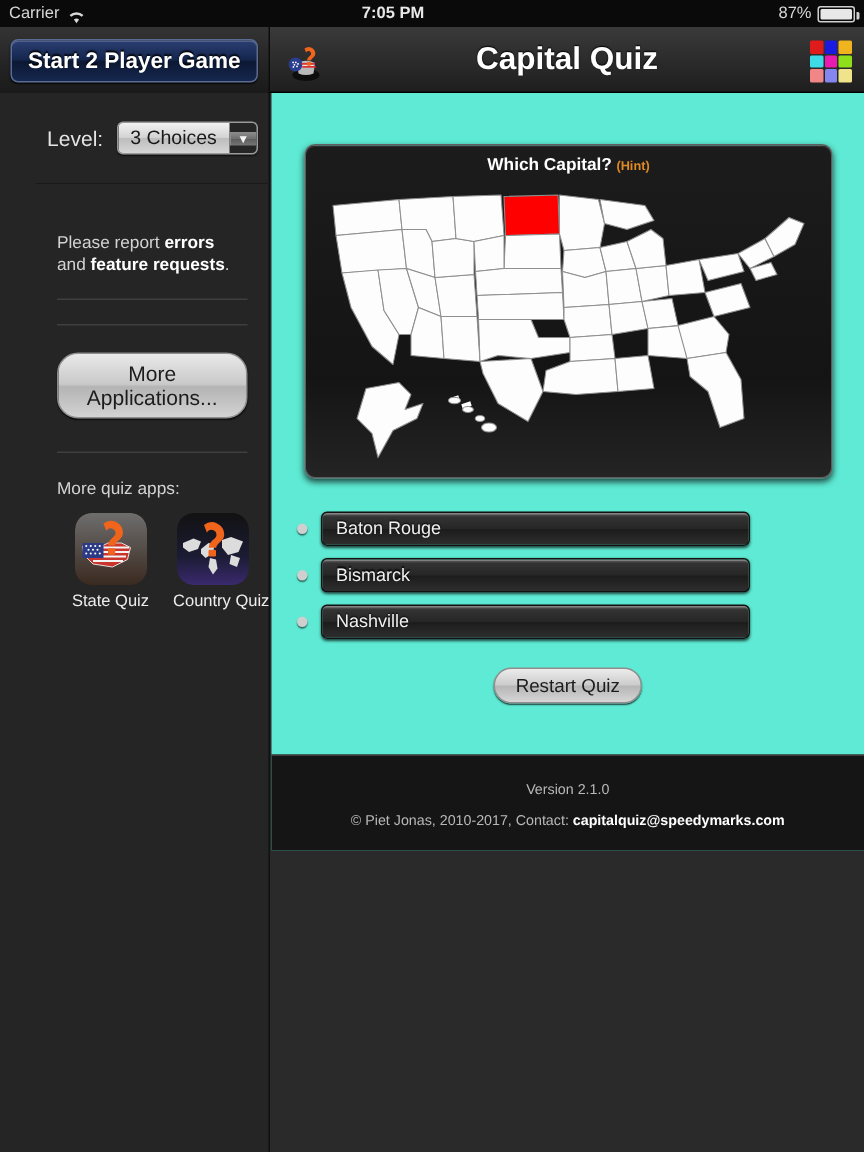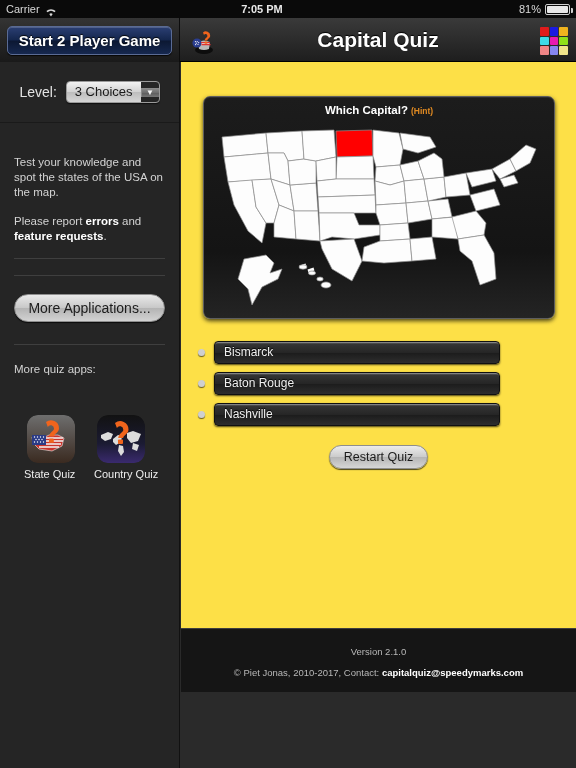--- a/index.html
+++ b/index.html
@@ -47,21 +47,21 @@
     color:#fff; font-size:21px; font-weight:bold; text-shadow:0 -1px 1px #000;
   }
   .nav-icon-left { position:absolute; left:190px; top:12px; width:30px; height:26px; }
   .grid-btn { position:absolute; right:8px; top:9px; width:28px; height:28px;
               display:grid; grid-template-columns:repeat(3,1fr); grid-template-rows:repeat(3,1fr); gap:1px; cursor:pointer;}
   .grid-btn i { display:block; border-radius:1px; }
 
   
   .sidebar {
     position:absolute; left:0; top:62px; width:180px; height:706px;
-    background:#252525; border-right:1px solid #111;
+    background:#252525; border-right:1px solid #111;padding-left:24px;
   }
   .side-sec { padding: 0 14px; }
   .level-row { display:flex; align-items:center; justify-content:center; gap:9px; height:60px; }
   .level-label { color:#e4e4e4; font-size:14px; }
   .select-box {
     display:flex; align-items:center; height:22px; border-radius:4px; overflow:hidden;
     border:1px solid #9a9a9a; box-shadow:0 1px 1px rgba(0,0,0,.6); cursor:pointer;
   }
   .select-val {
     padding:0 8px; line-height:20px; font-size:13px; color:#1a1a1a;
@@ -76,26 +76,26 @@
   .hr-inset { height:1px; background:#3f3f3f; margin:14px 14px; }
   .para { color:#d3d3d3; font-size:11.5px; line-height:15px; margin-top:14px; }
   .para b { color:#ffffff; font-weight:bold; }
   .btn-gray {
     display:block; margin:4px auto; padding:5px 13px; border-radius:14px; font-size:14px; color:#1c1c1c;
     background:linear-gradient(to bottom,#e9e9e9 0%,#c9c9c9 48%,#b4b4b4 52%,#d3d3d3 100%);
     border:1px solid #8e8e8e; box-shadow:0 1px 1px rgba(0,0,0,.7); cursor:pointer;
   }
   .more-label { color:#d3d3d3; font-size:11.5px; margin-top:2px; }
   .apps { display:flex; gap:16px; margin-top:10px; padding-left:10px; }
-  .app { width:54px; text-align:left; cursor:pointer;margin-top:30px; }
+  .app { width:54px; text-align:left; cursor:pointer; }
   .app-icon { width:48px; height:48px; border-radius:11px; margin:0 auto; position:relative; overflow:hidden; }
   .app-name { color:#ededed; font-size:11px; margin-top:5px; white-space:nowrap;}
 
   
-  .content { position:absolute; left:181px; top:62px; width:395px; height:630px; background:#fde047; }
+  .content { position:absolute; left:181px; top:62px; width:395px; height:505px; background:#5eead4; }
   .map-panel {
     position:absolute; left:22px; top:34px; width:352px; height:223px;
     background:linear-gradient(to bottom,#1c1c1c 0%,#141414 70%,#242424 100%);
     border:1px solid #5e5e5e; border-radius:7px;
     box-shadow:0 2px 4px rgba(0,0,0,.7), inset 0 1px 0 rgba(255,255,255,.07);
     overflow:hidden;
   }
   .map-q { text-align:center; padding-top:7px; font-size:11.5px; font-weight:bold; color:#ffffff; }
   .map-q .hint { color:#e08a22; font-size:8.5px; font-weight:bold; margin-left:3px; }
   .map-wrap { position:absolute; left:0; top:22px; width:352px; height:200px; }
@@ -136,21 +136,21 @@
       <span>Carrier</span>
       <span class="wifi-icon">
         <svg viewBox="0 0 14 11" width="12" height="10">
           <path d="M7 9.6 L9 6.6 A3.4 3.4 0 0 0 5 6.6 Z" fill="#d8d8d8"></path>
           <path d="M1.6 3.2 A8 8 0 0 1 12.4 3.2 L11.1 4.6 A6.1 6.1 0 0 0 2.9 4.6 Z" fill="#d8d8d8"></path>
         </svg>
       </span>
     </div>
     <div class="sb-center">7:05 PM</div>
     <div class="sb-right">
-      <span>81%</span>
+      <span>87%</span>
       <span class="batt">
           <span class="batt-fill"></span>
         </span>
     </div>
   </div>
 
   <div class="navbar">
     <div class="nav-left">
       <div class="start-btn">Start 2 Player Game</div>
     </div>
@@ -196,21 +196,20 @@
       <span class="level-label">Level:</span>
       <div class="select-box">
         <span class="select-val">3 Choices</span>
         <span class="select-arrow">▼</span>
       </div>
     </div>
 
     <div class="hr"></div>
 
     <div class="side-sec" style="padding-top:18px;">
-      <p class="para">Test your knowledge and spot the states of the USA on the map.</p>
       <p class="para">
         <span>Please report </span><b>errors</b><span> and </span><b>feature requests</b><span>.</span>
       </p>
 
       <div class="hr-inset" style="margin-left:0;margin-right:0;"></div>
 
 
       <div class="hr-inset" style="margin-left:0;margin-right:0;margin-top:16px;margin-bottom:18px;"></div>
 
       <button class="btn-gray">More Applications...</button>
@@ -347,25 +346,25 @@
               <ellipse cx="122" cy="166" rx="5" ry="3"></ellipse>
             </g>
           </g>
         </svg>
       </div>
     </div>
 
     <div class="options">
       <div class="opt-row">
         <span class="bullet"></span>
-        <div class="opt-btn">Bismarck</div>
+        <div class="opt-btn">Baton Rouge</div>
       </div>
       <div class="opt-row">
         <span class="bullet"></span>
-        <div class="opt-btn">Baton Rouge</div>
+        <div class="opt-btn">Bismarck</div>
       </div>
       <div class="opt-row">
         <span class="bullet"></span>
         <div class="opt-btn">Nashville</div>
       </div>
       <div class="restart-wrap">
         <button class="restart-btn">Restart Quiz</button>
       </div>
     </div>
 

